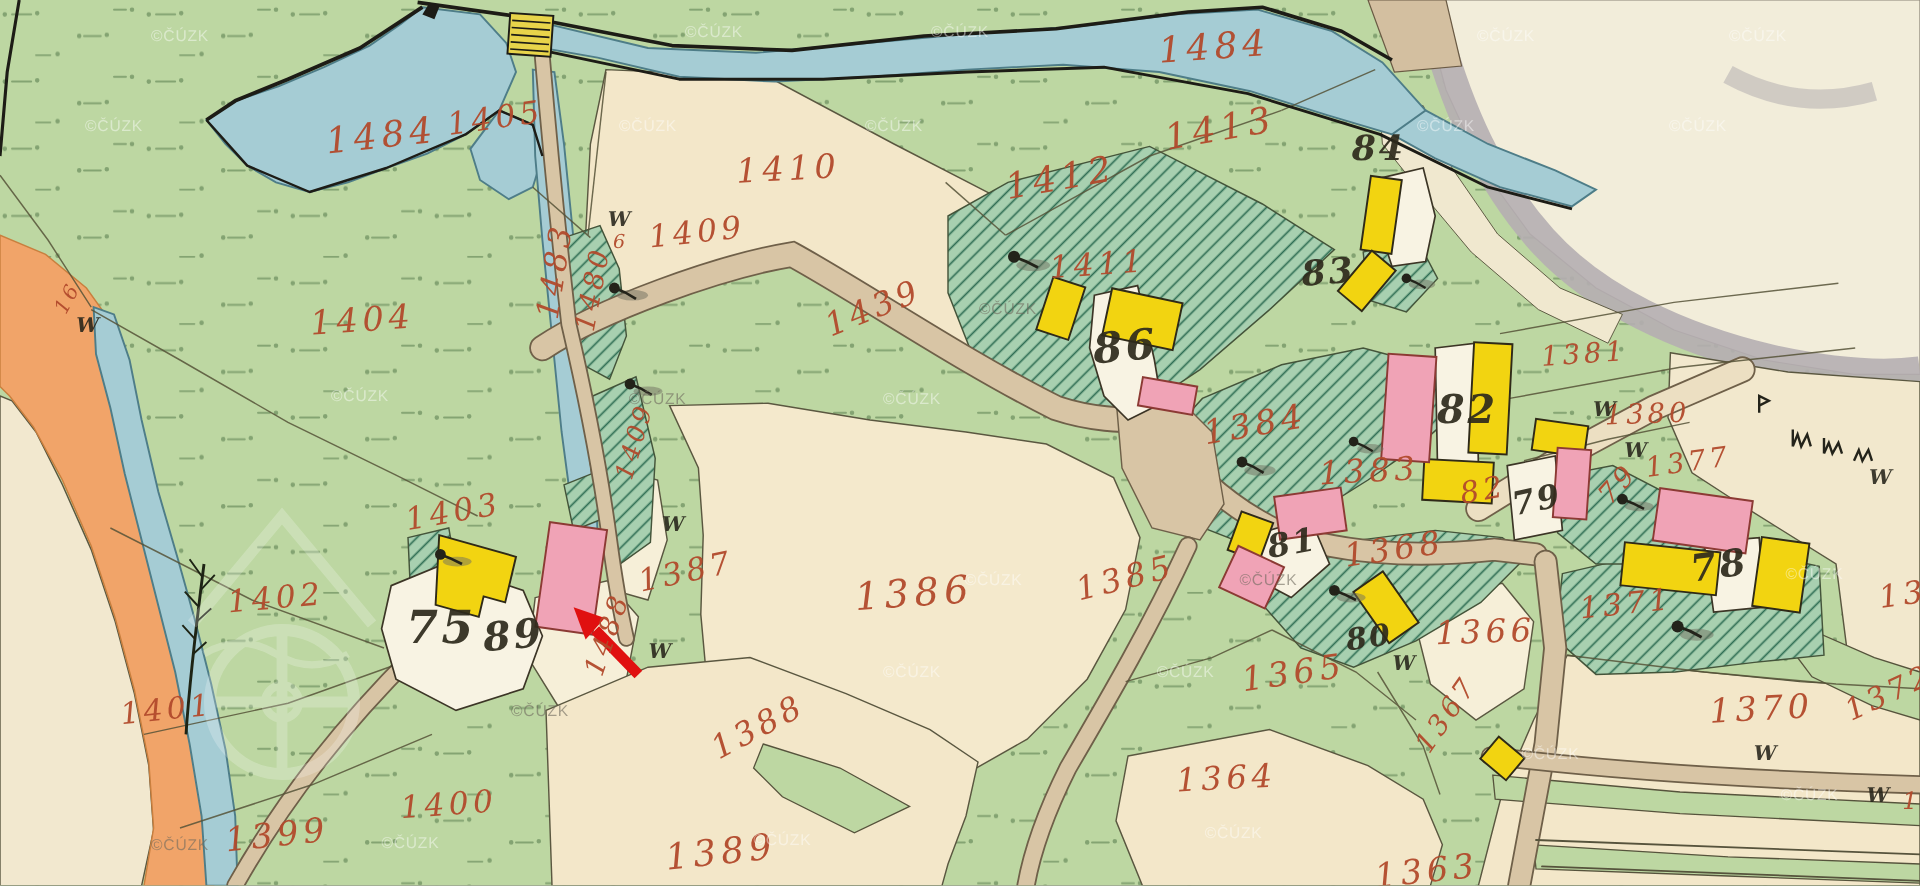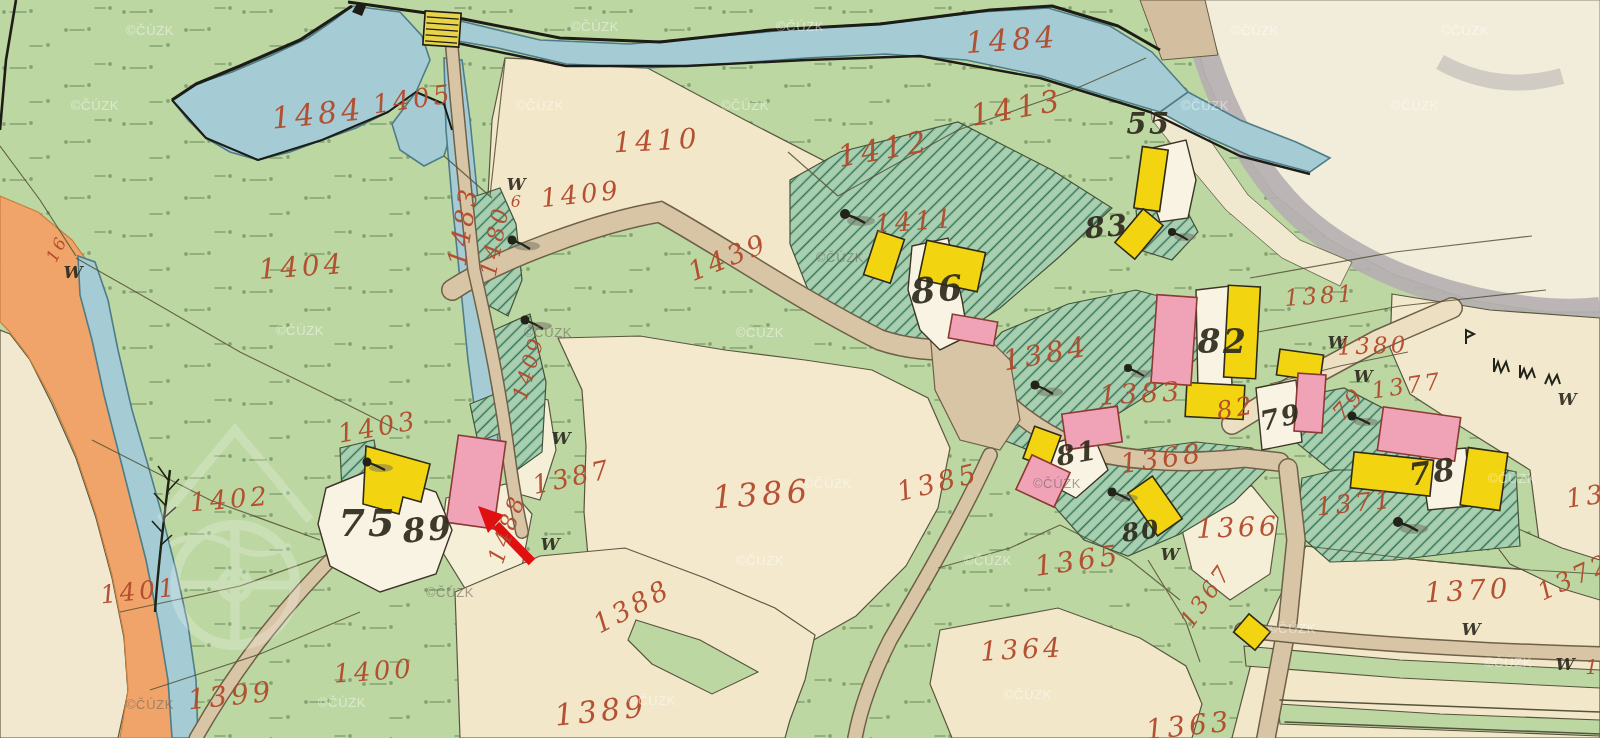--- a/index.html
+++ b/index.html
@@ -328,21 +328,21 @@
 <span class="lbl red" style="left:1349px;top:404px;font-size:23px;--r:-48deg">79</span>
 <span class="lbl red" style="left:1236px;top:408px;font-size:25px;--r:-10deg">82</span>
 <span class="lbl red" style="left:507px;top:529px;font-size:23px;--r:-71deg">1488</span>
 <span class="lbl red" style="left:57px;top:249px;font-size:17px;--r:-62deg">16</span>
 <span class="lbl red" style="left:517px;top:202px;font-size:16px">6</span>
 <span class="lbl red" style="left:1593px;top:667px;font-size:20px">1</span>
 
 <span class="lbl blk" style="left:368px;top:523px;font-size:38px">75</span>
 <span class="lbl blk" style="left:428px;top:529px;font-size:33px;--r:-5deg">89</span>
 <span class="lbl blk" style="left:938px;top:289px;font-size:35px;--r:-5deg">86</span>
-<span class="lbl blk" style="left:1149px;top:124px;font-size:29px">55</span>
+<span class="lbl blk" style="left:1149px;top:124px;font-size:29px">84</span>
 <span class="lbl blk" style="left:1107px;top:227px;font-size:29px;--r:-5deg">83</span>
 <span class="lbl blk" style="left:1223px;top:341px;font-size:33px">82</span>
 <span class="lbl blk" style="left:1077px;top:453px;font-size:27px;--r:-10deg">81</span>
 <span class="lbl blk" style="left:1141px;top:531px;font-size:25px;--r:-8deg">80</span>
 <span class="lbl blk" style="left:1281px;top:417px;font-size:27px;--r:-12deg">79</span>
 <span class="lbl blk" style="left:1433px;top:472px;font-size:31px;--r:-8deg">78</span>
 
 <span class="lbl wm" style="left:516px;top:184px">W</span>
 <span class="lbl wm" style="left:561px;top:438px">W</span>
 <span class="lbl wm" style="left:550px;top:544px">W</span>

